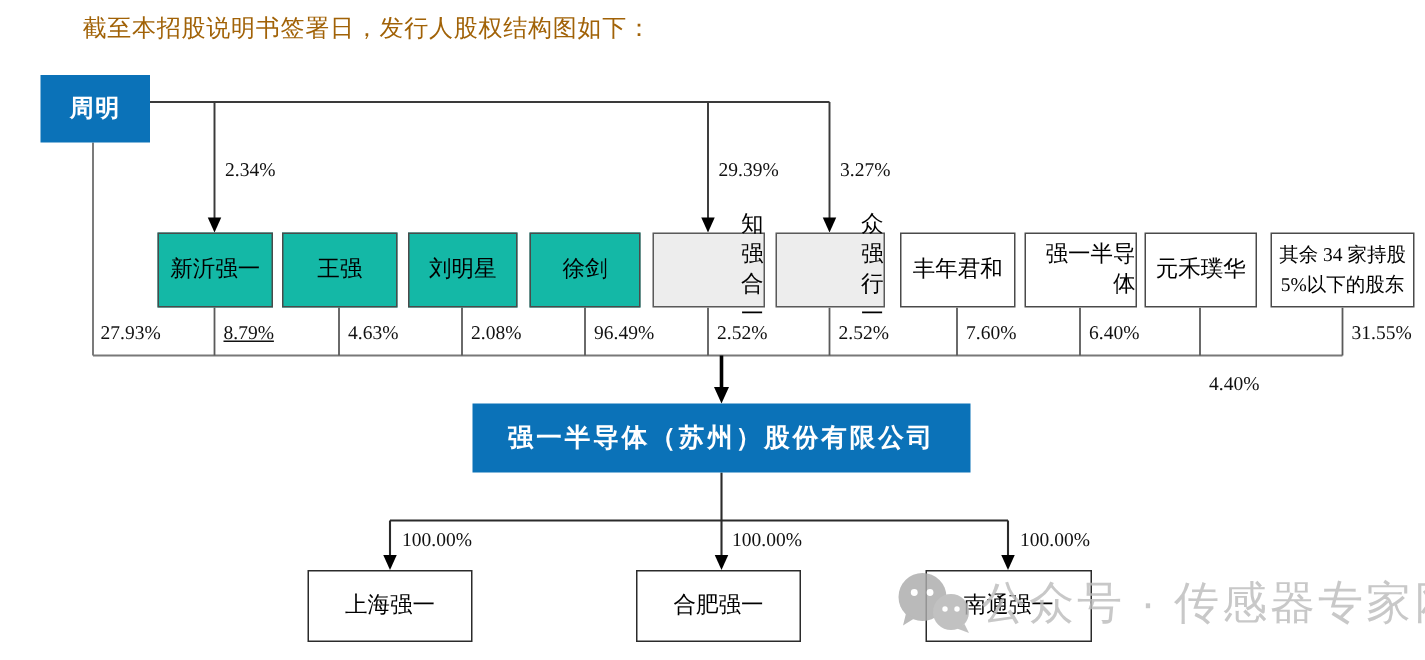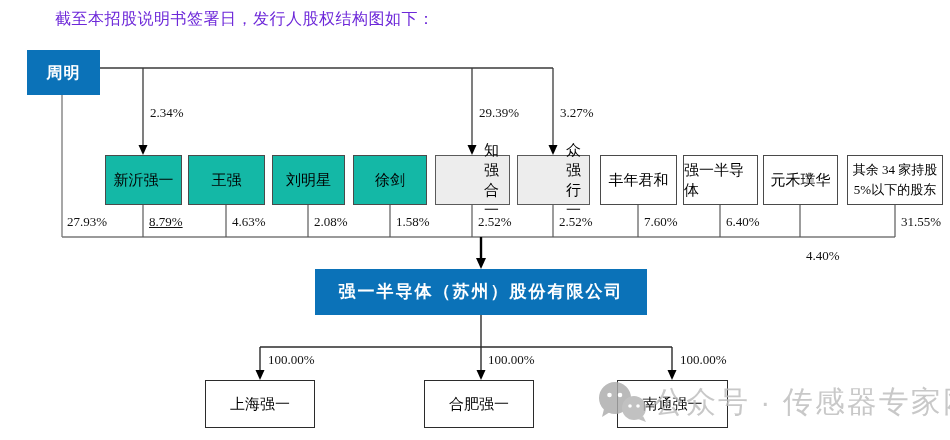--- a/index.html
+++ b/index.html
@@ -5,28 +5,28 @@
   html,body{margin:0;padding:0;}
   #canvas{
     position:relative;
     width:950px;height:440px;
     background:#ffffff;
     font-family:"Liberation Serif","DejaVu Serif",serif;
     overflow:hidden;
   }
   .title{
     position:absolute;left:55px;top:9px;
-    font-size:16px;color:#6d28d9;letter-spacing:0.5px;
+    font-size:16px;color:#a16207;letter-spacing:0.5px;
     white-space:nowrap;
   }
   .box{
     position:absolute;
     box-sizing:border-box;
     display:flex;align-items:center;justify-content:center;
-    text-align:left;
+    text-align:right;
     border:1.5px solid #4a4a4a;
     background:#ffffff;
     font-size:15px;color:#000;
     line-height:1.35;
   }
   .box.blue{
     background:#0b72b8;border:none;color:#ffffff;
     font-weight:bold;letter-spacing:1px;
   }
   .box.lightblue{background:#14b8a6;}
@@ -134,21 +134,21 @@
   </div>
   <div class="box multiline" style="left:847px;top:155px;width:96px;height:50px;">
     <span>其余 34 家持股</span>
     <span>5%以下的股东</span>
   </div>
 
   <div class="pct" style="left:67px;top:214px;">27.93%</div>
   <div class="pct" style="left:149px;top:214px;text-decoration:underline;">8.79%</div>
   <div class="pct" style="left:232px;top:214px;">4.63%</div>
   <div class="pct" style="left:314px;top:214px;">2.08%</div>
-  <div class="pct" style="left:396px;top:214px;">1.58%</div>
+  <div class="pct" style="left:396px;top:214px;">96.49%</div>
   <div class="pct" style="left:478px;top:214px;">2.52%</div>
   <div class="pct" style="left:559px;top:214px;">2.52%</div>
   <div class="pct" style="left:644px;top:214px;">7.60%</div>
   <div class="pct" style="left:726px;top:214px;">6.40%</div>
   <div class="pct" style="left:806px;top:228px;margin-top:20px;">4.40%</div>
   <div class="pct" style="left:901px;top:214px;">31.55%</div>
 
   <div class="box blue" style="left:315px;top:269px;width:332px;height:46px;font-size:17px;letter-spacing:2px;">
     <span>强一半导体（苏州）股份有限公司</span>
   </div>

